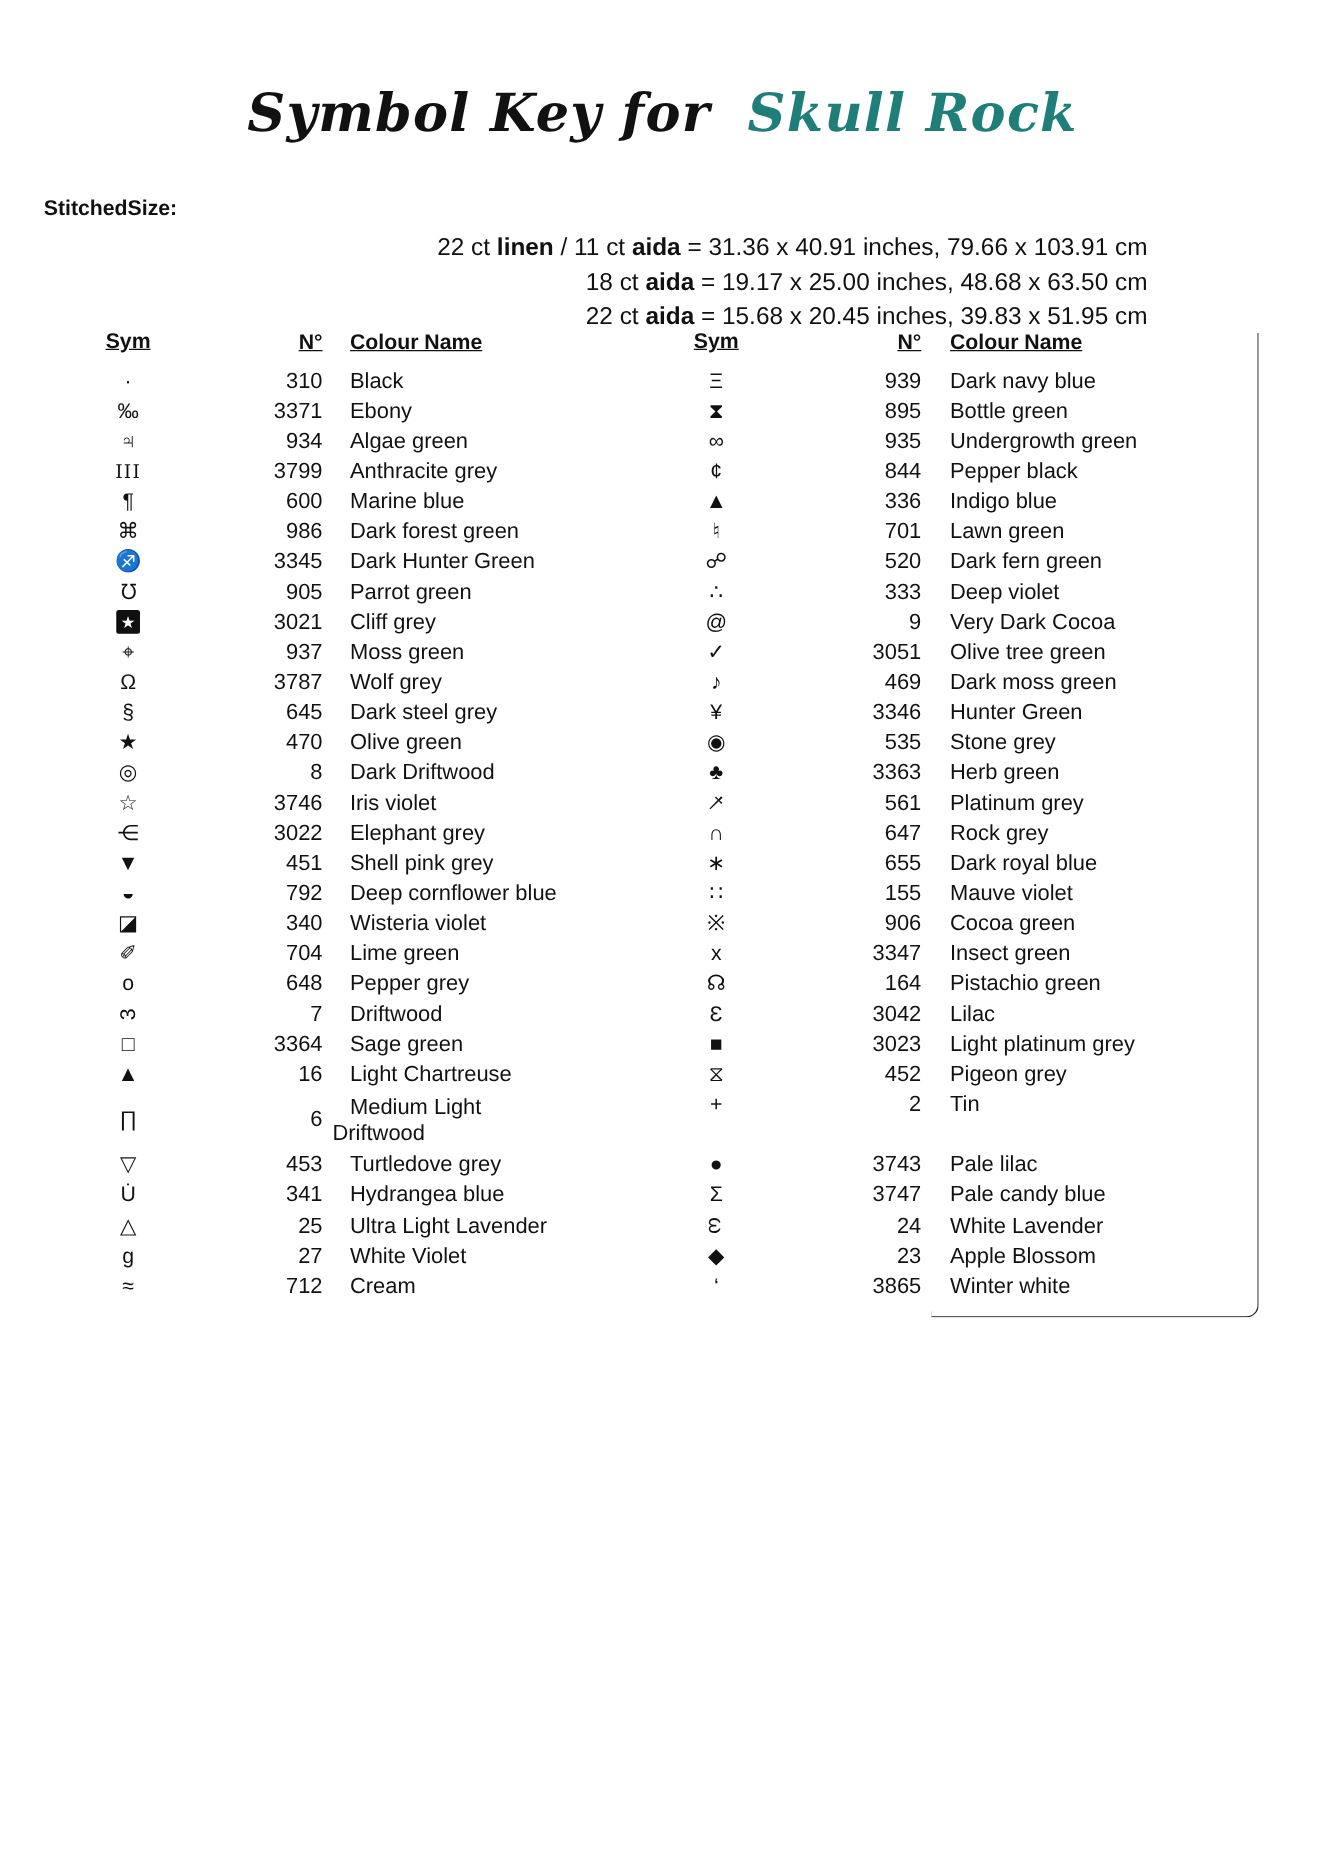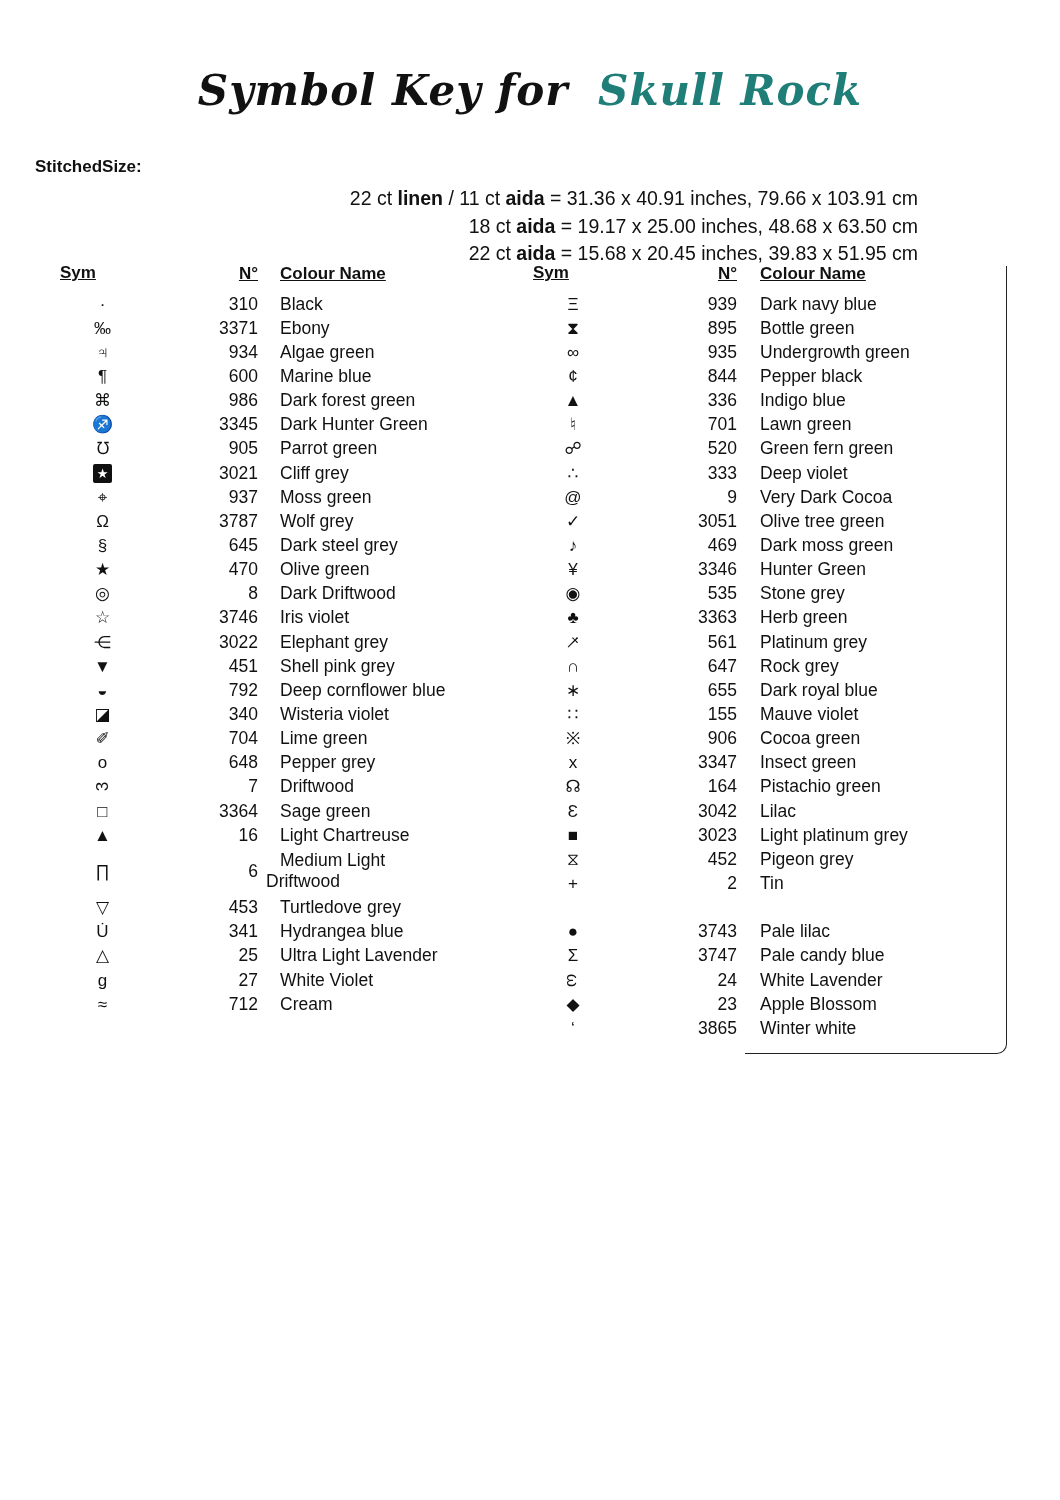--- a/index.html
+++ b/index.html
@@ -26,21 +26,21 @@
   .t1 .hrow,.t1 .row{grid-template-columns:80px 124px 268px;}
   .hrow{height:28px;font-weight:bold;font-size:17px;align-items:start;}
   .hrow span{text-decoration:underline;}
   .row{height:24.15px;font-size:17.5px;}
   .row.two{height:48.3px;}
   .row.blank{height:24.15px;}
   .c-sym{text-align:center;font-size:17px;line-height:1;}
   .c-no{text-align:right;}
   .c-name{text-align:left;padding-left:22px;}
   .t1 .c-name{padding-left:23px;}
-  .hrow .c-sym{text-align:left;}
+  .hrow .c-sym{text-align:center;}
   .n2{margin-left:-14px;}
   .sym-box{display:inline-flex;align-items:center;justify-content:center;
            width:19px;height:19px;background:#101010;color:#ffffff;font-size:13px;border-radius:2px;}
   .sym-serif{font-family:"DejaVu Serif",serif;font-size:15px;letter-spacing:1px;}
   .r90{display:inline-block;transform:rotate(90deg);}
   .rm90{display:inline-block;transform:rotate(-90deg);}
   .r45{display:inline-block;transform:rotate(45deg);}
   
   .corner{position:absolute;left:745px;top:266px;width:261px;height:787px;
           border-right:1.5px solid #222;border-bottom:1.5px solid #222;
@@ -79,20 +79,25 @@
         <div class="c-sym"><span>‰</span></div>
         <div class="c-no">3371</div>
         <div class="c-name">Ebony</div>
       </div>
       <div class="row">
         <div class="c-sym"><span>♃</span></div>
         <div class="c-no">934</div>
         <div class="c-name">Algae green</div>
       </div>
       <div class="row">
+        <div class="c-sym"><span class="sym-serif">III</span></div>
+        <div class="c-no">3799</div>
+        <div class="c-name">Anthracite grey</div>
+      </div>
+      <div class="row">
         <div class="c-sym"><span>¶</span></div>
         <div class="c-no">600</div>
         <div class="c-name">Marine blue</div>
       </div>
       <div class="row">
         <div class="c-sym"><span>⌘</span></div>
         <div class="c-no">986</div>
         <div class="c-name">Dark forest green</div>
       </div>
       <div class="row">
@@ -251,21 +256,21 @@
         <div class="c-name">Indigo blue</div>
       </div>
       <div class="row">
         <div class="c-sym"><span>♮</span></div>
         <div class="c-no">701</div>
         <div class="c-name">Lawn green</div>
       </div>
       <div class="row">
         <div class="c-sym"><span>☍</span></div>
         <div class="c-no">520</div>
-        <div class="c-name">Green fern green</div>
+        <div class="c-name">Dark fern green</div>
       </div>
       <div class="row">
         <div class="c-sym"><span>∴</span></div>
         <div class="c-no">333</div>
         <div class="c-name">Deep violet</div>
       </div>
       <div class="row">
         <div class="c-sym"><span>@</span></div>
         <div class="c-no">9</div>
         <div class="c-name">Very Dark Cocoa</div>

